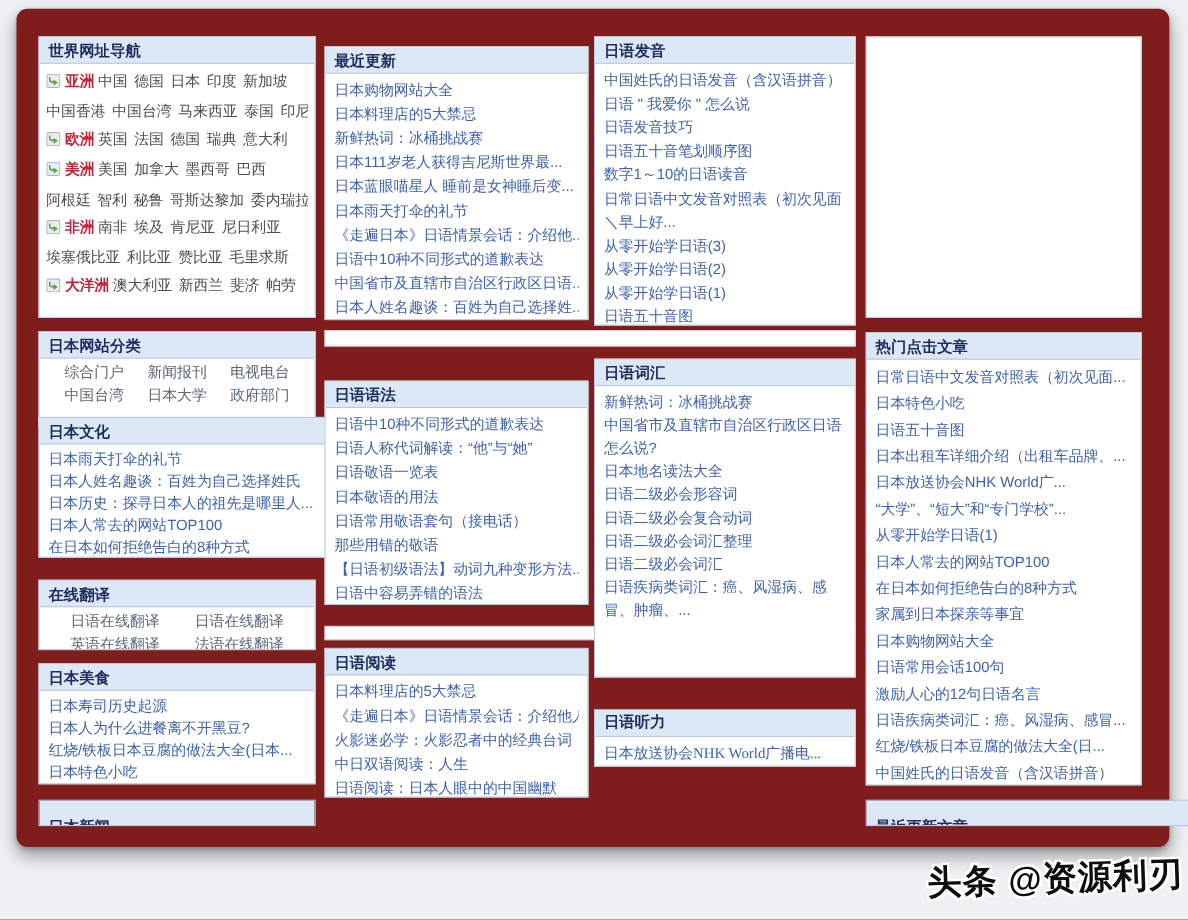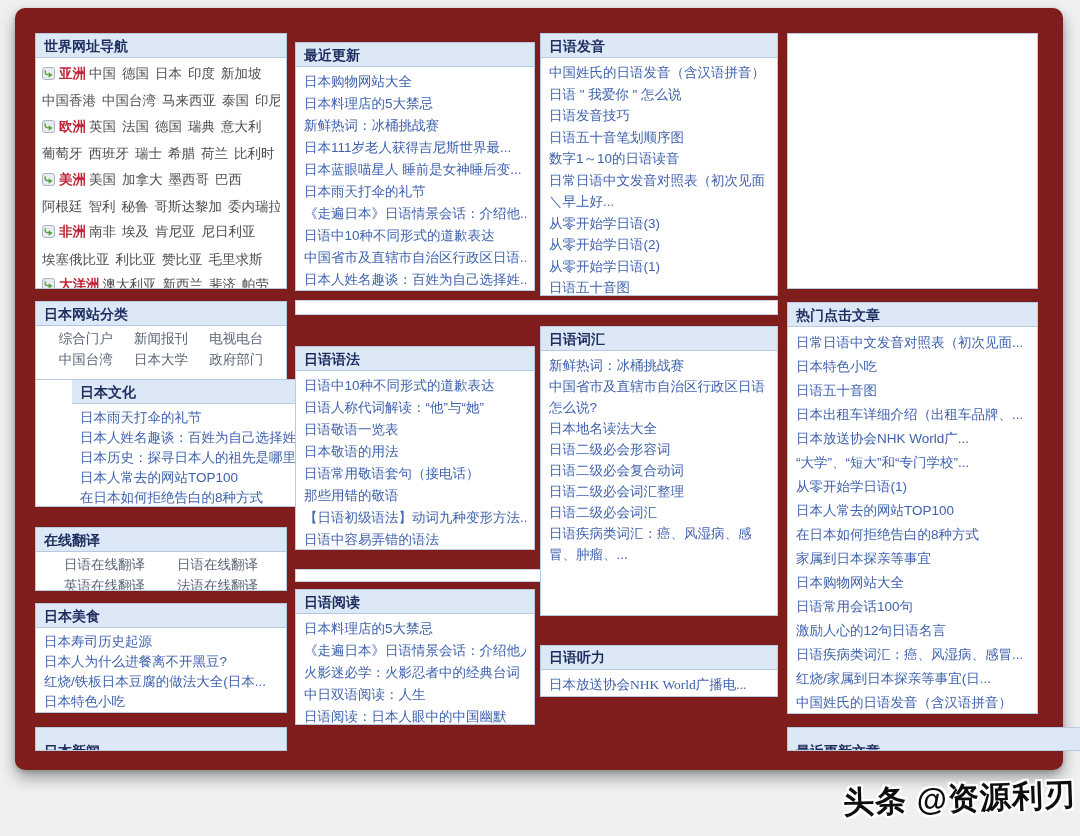--- a/index.html
+++ b/index.html
@@ -71,21 +71,20 @@
               <rect x="0.5" y="0.5" width="12" height="12" rx="2.5" fill="#e9edf3" stroke="#a9b3c2"></rect>
               <path d="M3.2 3.2 L3.2 5.6 Q3.2 7.6 5.6 7.6 L7 7.6" fill="none" stroke="#5da23a" stroke-width="1.4"></path>
               <path d="M6.6 5.2 L10.6 7.9 L6.6 10.7 Z" fill="#5da23a"></path>
             </svg></span><span class="continent">亚洲</span><span class="nav-link">中国</span><span class="nav-link">德国</span><span class="nav-link">日本</span><span class="nav-link">印度</span><span class="nav-link">新加坡</span></div>
         <div class="nav-row"><span class="nav-link">中国香港</span><span class="nav-link">中国台湾</span><span class="nav-link">马来西亚</span><span class="nav-link">泰国</span><span class="nav-link">印尼</span></div>
         <div class="nav-row"><span class="go-icon"><svg width="13" height="13" viewBox="0 0 13 13">
               <rect x="0.5" y="0.5" width="12" height="12" rx="2.5" fill="#e9edf3" stroke="#a9b3c2"></rect>
               <path d="M3.2 3.2 L3.2 5.6 Q3.2 7.6 5.6 7.6 L7 7.6" fill="none" stroke="#5da23a" stroke-width="1.4"></path>
               <path d="M6.6 5.2 L10.6 7.9 L6.6 10.7 Z" fill="#5da23a"></path>
             </svg></span><span class="continent">欧洲</span><span class="nav-link">英国</span><span class="nav-link">法国</span><span class="nav-link">德国</span><span class="nav-link">瑞典</span><span class="nav-link">意大利</span></div>
-        <div class="nav-row"><span class="nav-link">葡萄牙</span><span class="nav-link">西班牙</span><span class="nav-link">瑞士</span><span class="nav-link">希腊</span><span class="nav-link">荷兰</span><span class="nav-link">比利时</span></div>
         <div class="nav-row"><span class="go-icon"><svg width="13" height="13" viewBox="0 0 13 13">
               <rect x="0.5" y="0.5" width="12" height="12" rx="2.5" fill="#e9edf3" stroke="#a9b3c2"></rect>
               <path d="M3.2 3.2 L3.2 5.6 Q3.2 7.6 5.6 7.6 L7 7.6" fill="none" stroke="#5da23a" stroke-width="1.4"></path>
               <path d="M6.6 5.2 L10.6 7.9 L6.6 10.7 Z" fill="#5da23a"></path>
             </svg></span><span class="continent">美洲</span><span class="nav-link">美国</span><span class="nav-link">加拿大</span><span class="nav-link">墨西哥</span><span class="nav-link">巴西</span></div>
         <div class="nav-row"><span class="nav-link">阿根廷</span><span class="nav-link">智利</span><span class="nav-link">秘鲁</span><span class="nav-link">哥斯达黎加</span><span class="nav-link">委内瑞拉</span></div>
         <div class="nav-row"><span class="go-icon"><svg width="13" height="13" viewBox="0 0 13 13">
               <rect x="0.5" y="0.5" width="12" height="12" rx="2.5" fill="#e9edf3" stroke="#a9b3c2"></rect>
               <path d="M3.2 3.2 L3.2 5.6 Q3.2 7.6 5.6 7.6 L7 7.6" fill="none" stroke="#5da23a" stroke-width="1.4"></path>
               <path d="M6.6 5.2 L10.6 7.9 L6.6 10.7 Z" fill="#5da23a"></path>
@@ -104,21 +103,21 @@
     <div class="grid grid-3">
         <span>综合门户</span>
         <span>新闻报刊</span>
         <span>电视电台</span>
         <span>中国台湾</span>
         <span>日本大学</span>
         <span>政府部门</span>
       </div>
   </div>
 
-  <div class="box" style="left:20px; top:371px; width:276px; height:128px;padding-left:36px;">
+  <div class="box" style="left:20px; top:371px; width:276px; height:128px;">
     <div class="box-header"><span>日本文化</span></div>
     <ul class="link-list" style="--lh:20px">
         <li>日本雨天打伞的礼节</li>
         <li>日本人姓名趣谈：百姓为自己选择姓氏</li>
         <li>日本历史：探寻日本人的祖先是哪里人...</li>
         <li>日本人常去的网站TOP100</li>
         <li>在日本如何拒绝告白的8种方式</li>
       </ul>
   </div>
 
@@ -241,21 +240,21 @@
         <li>日本放送协会NHK World广...</li>
         <li>“大学”、“短大”和“专门学校”...</li>
         <li>从零开始学日语(1)</li>
         <li>日本人常去的网站TOP100</li>
         <li>在日本如何拒绝告白的8种方式</li>
         <li>家属到日本探亲等事宜</li>
         <li>日本购物网站大全</li>
         <li>日语常用会话100句</li>
         <li>激励人心的12句日语名言</li>
         <li>日语疾病类词汇：癌、风湿病、感冒...</li>
-        <li>红烧/家属到日本探亲等事宜(日...</li>
+        <li>红烧/铁板日本豆腐的做法大全(日...</li>
         <li>中国姓氏的日语发音（含汉语拼音）</li>
       </ul>
   </div>
 
   <div class="box" style="left:772px; top:719px; width:300px; height:24px;">
     <div class="box-header slim"><span>最近更新文章</span></div>
   </div>
 
 </div>
 

